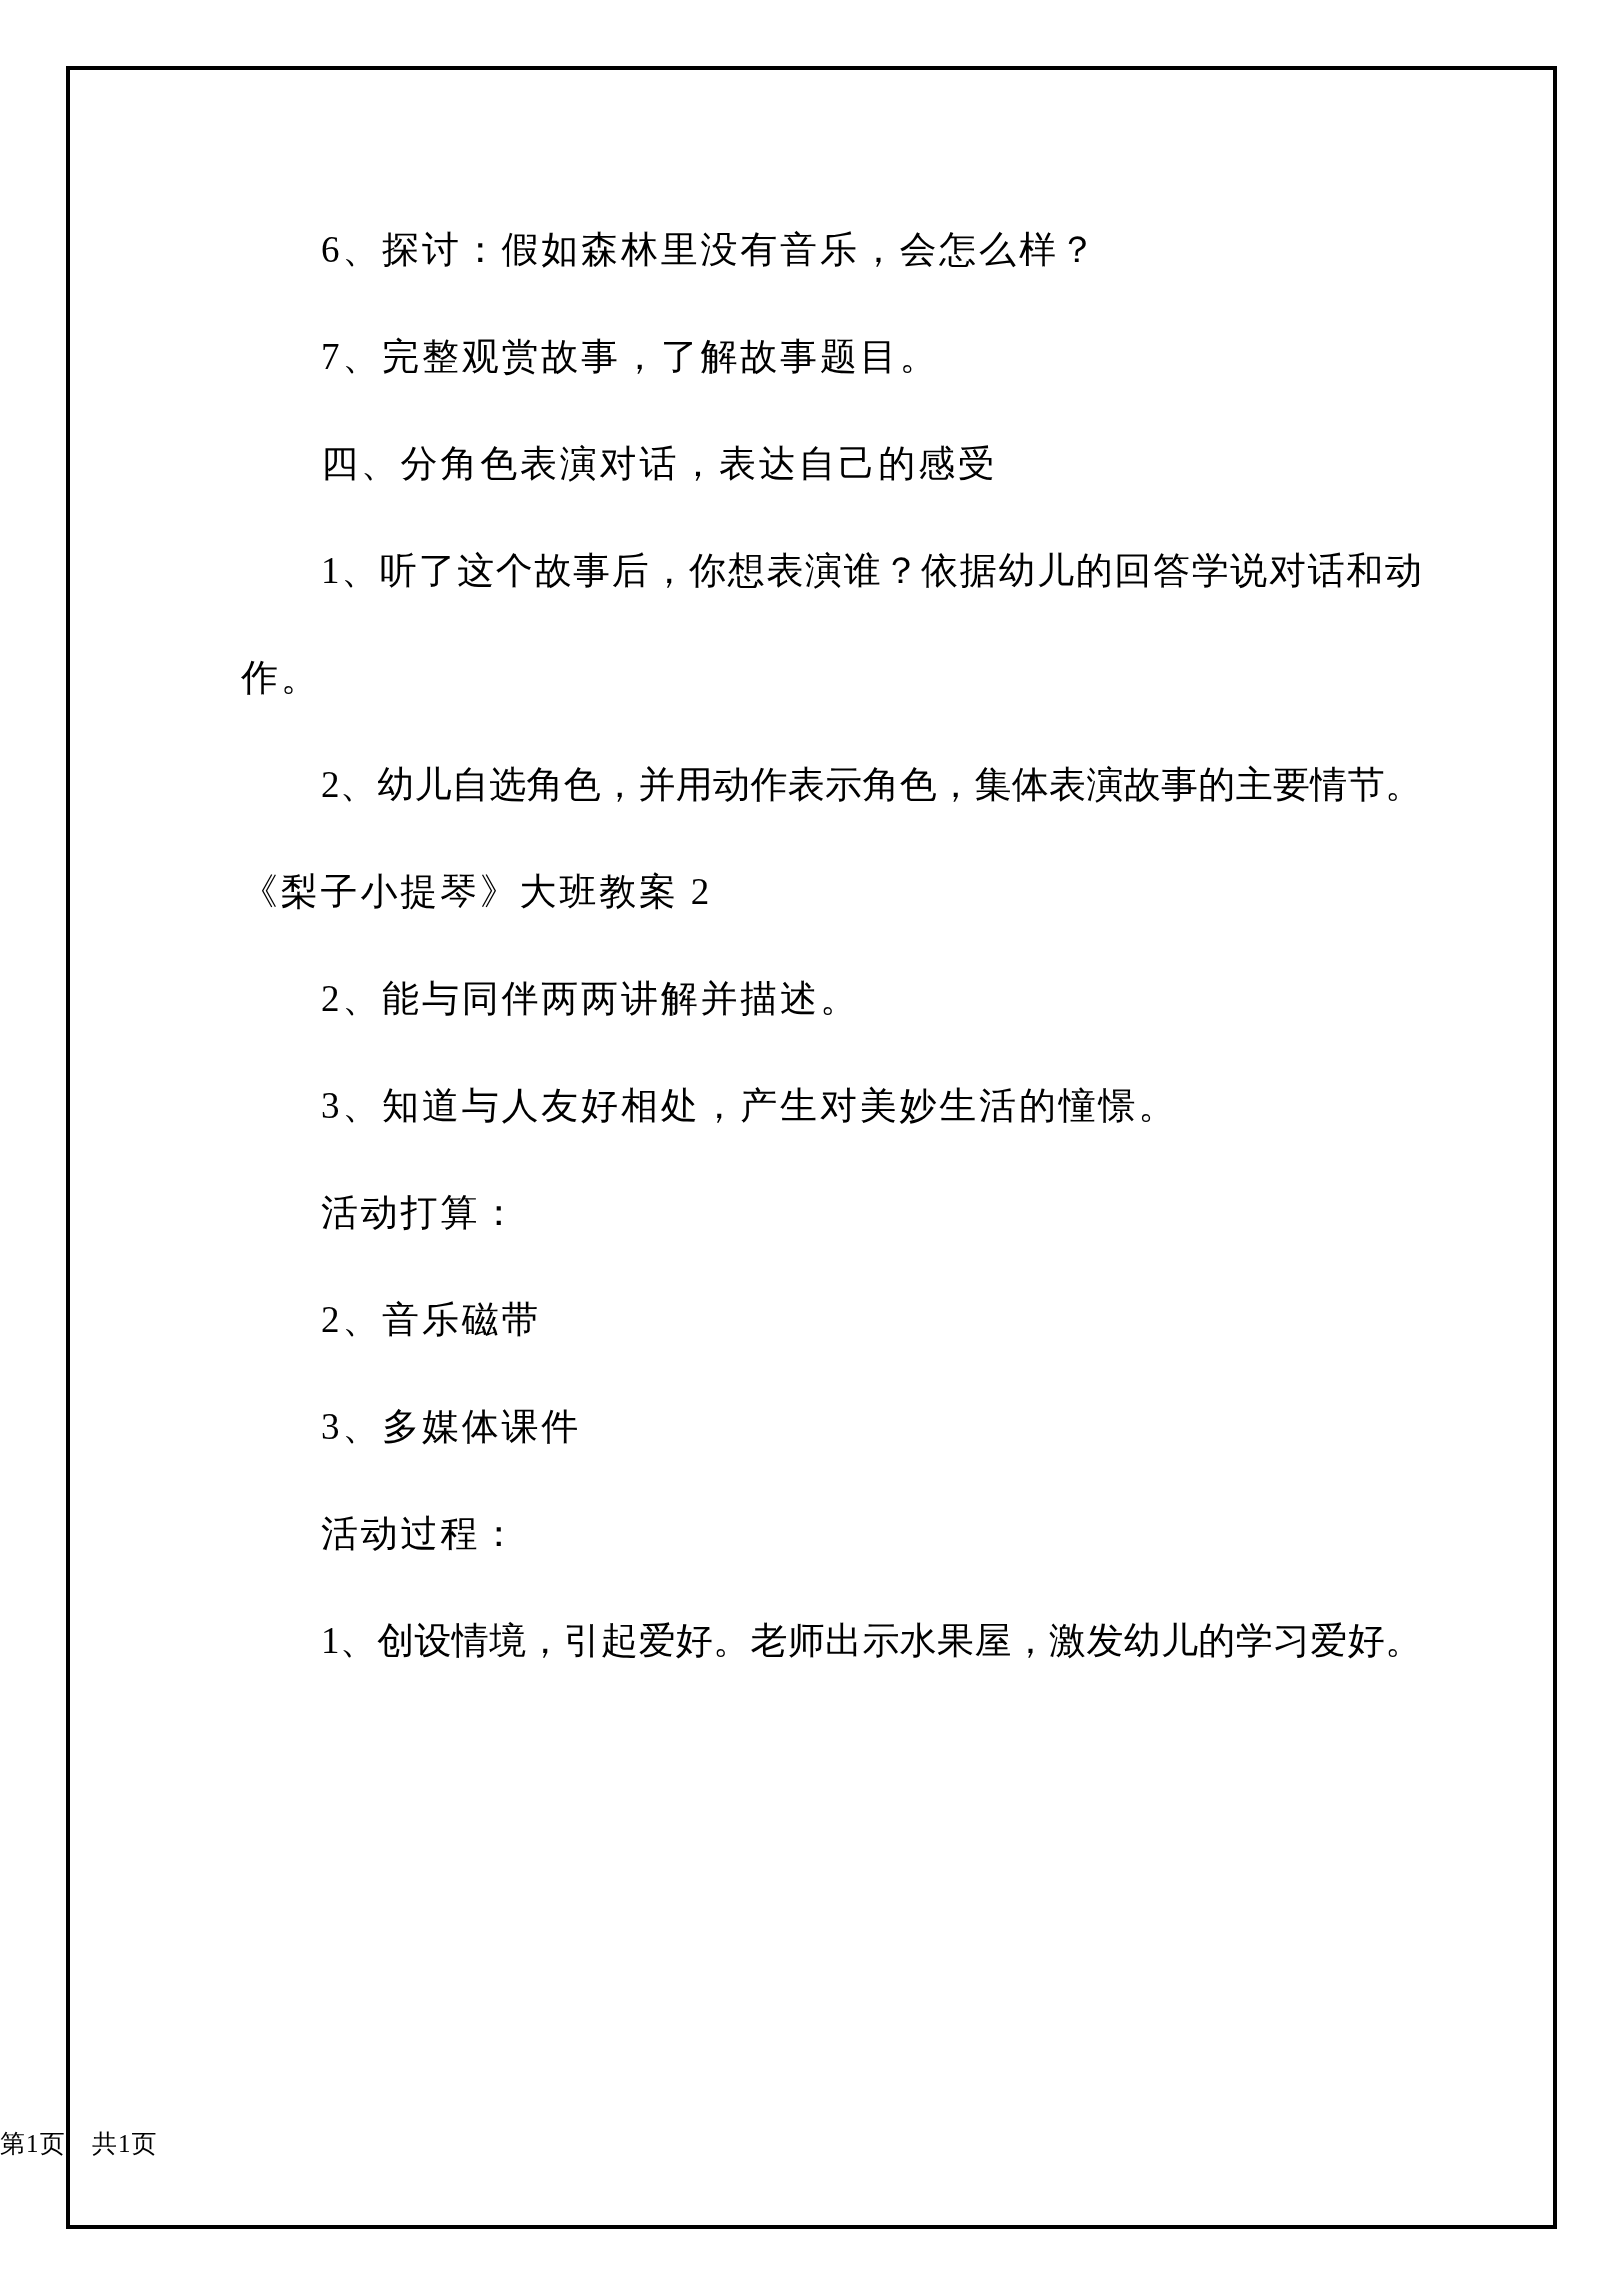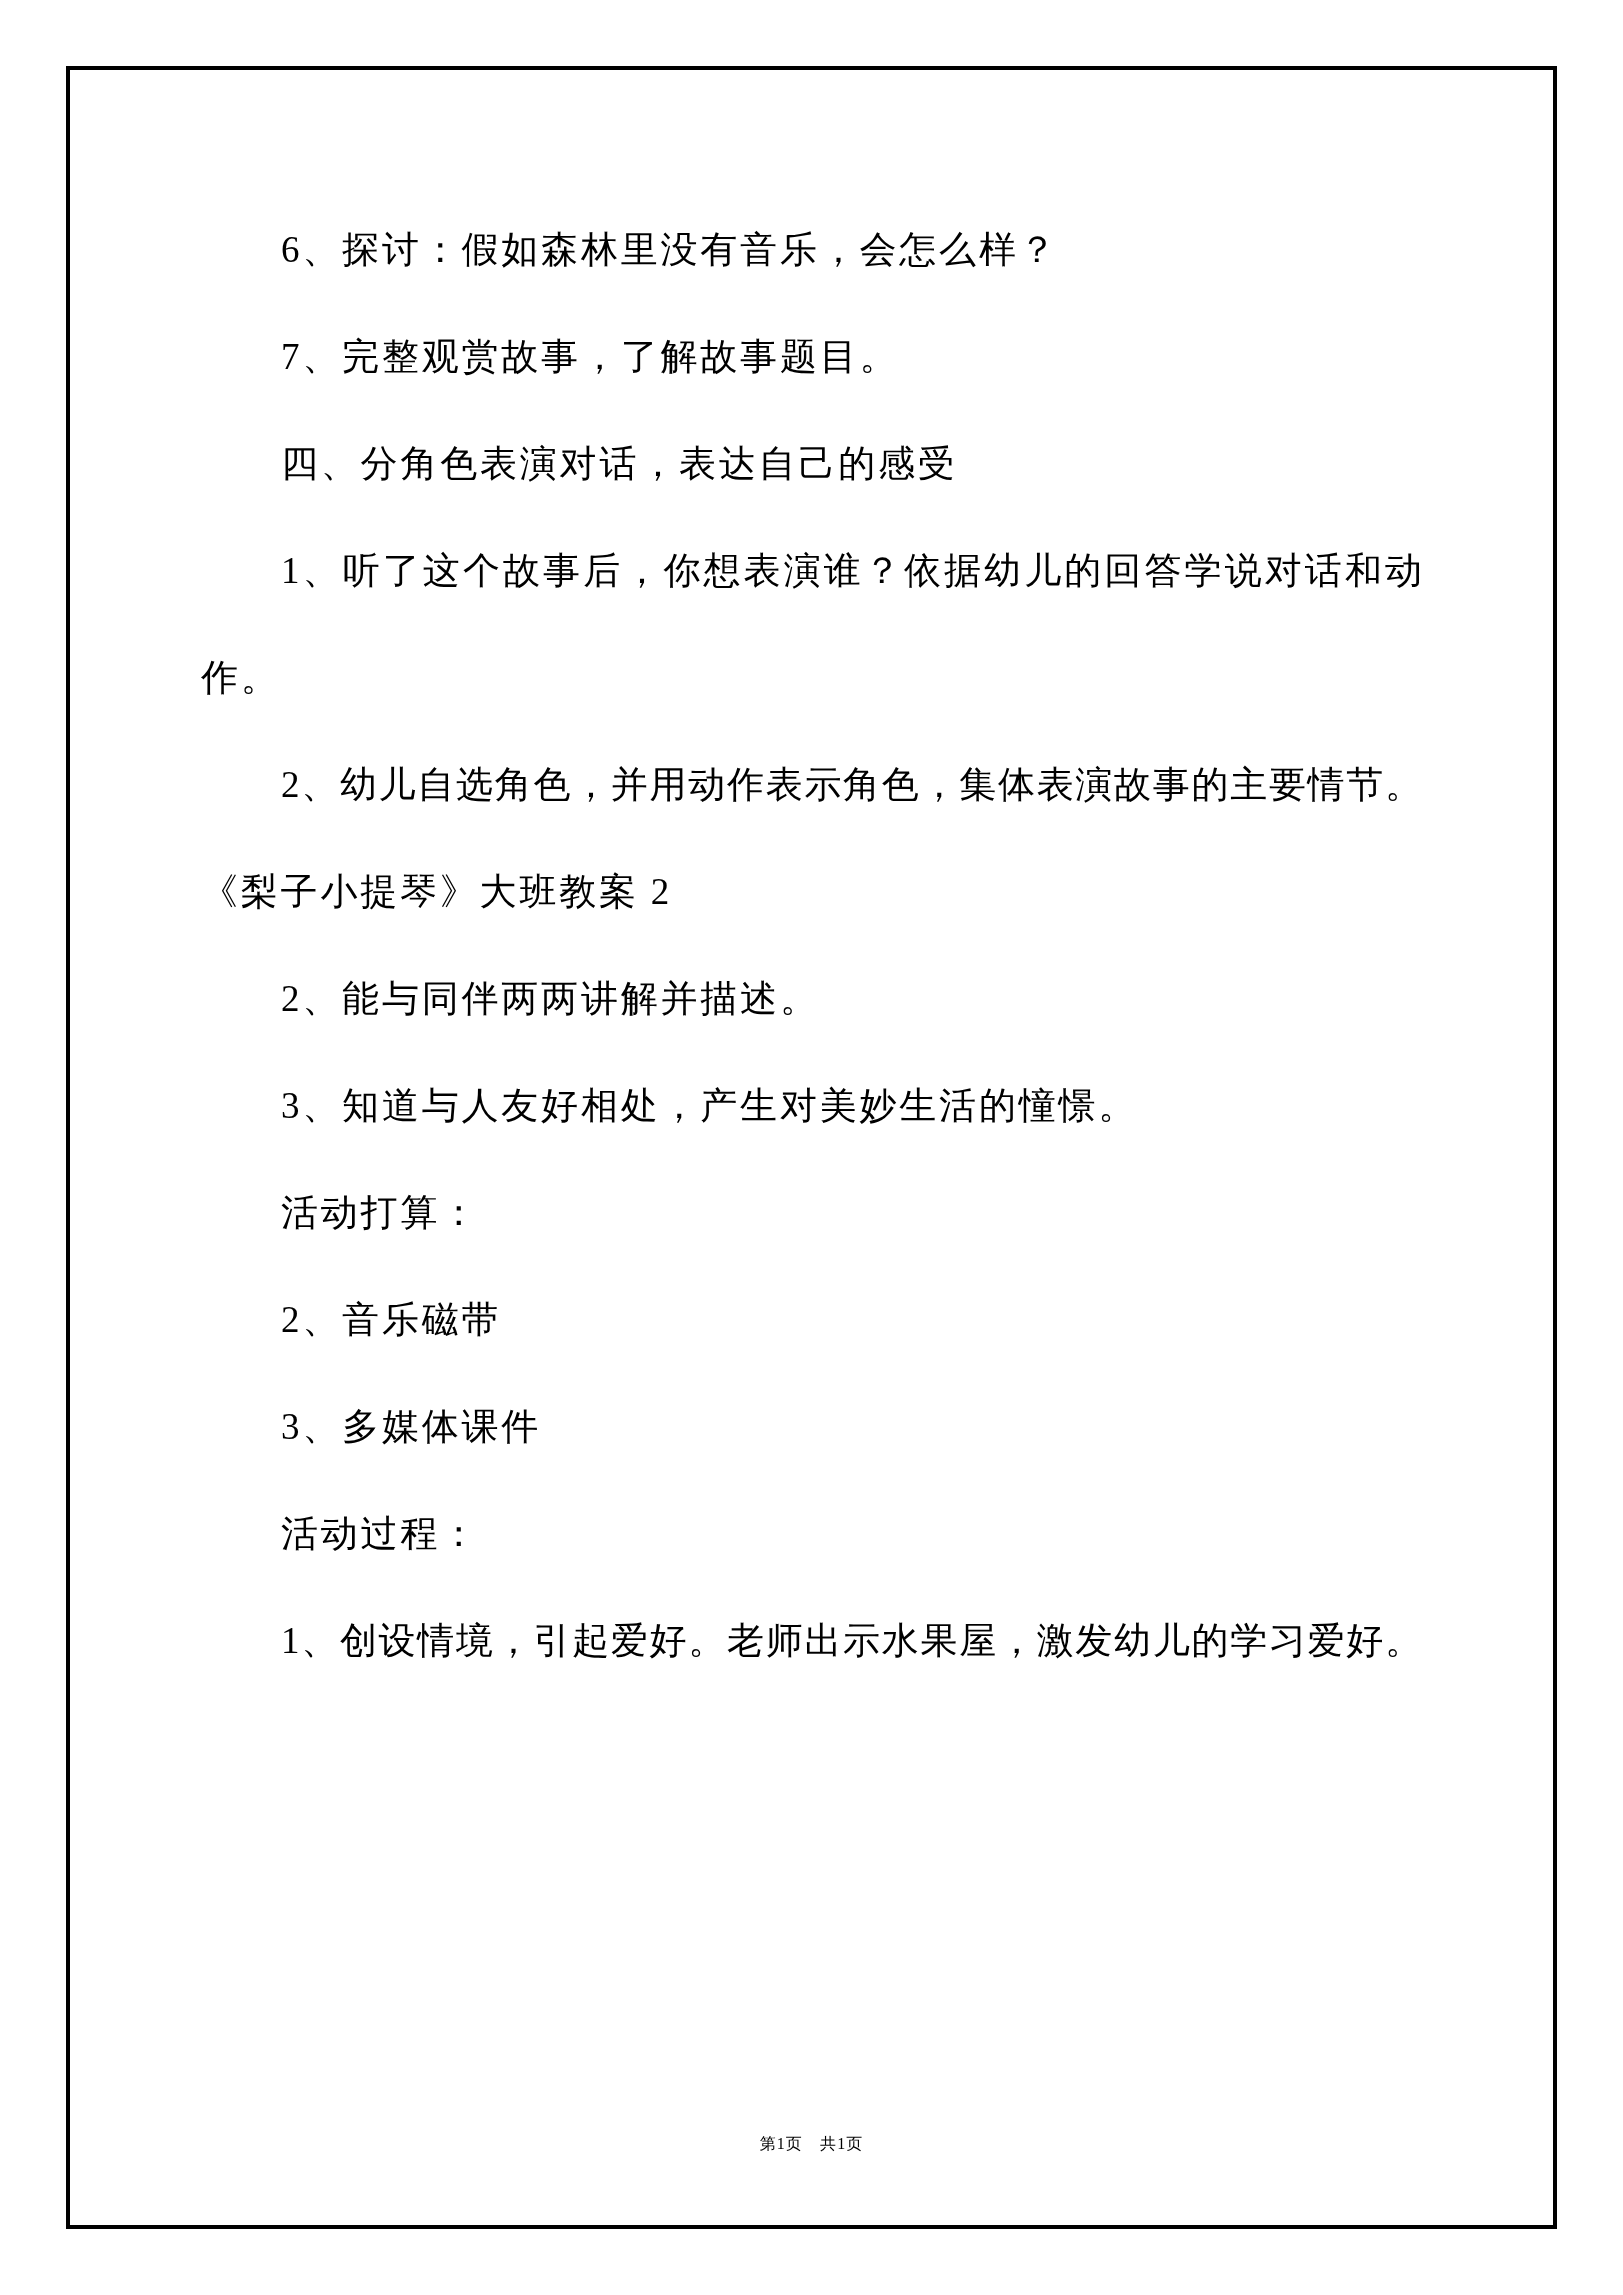--- a/index.html
+++ b/index.html
@@ -31,41 +31,42 @@
     top: 196px;
     width: 1221px;
   }
   .line {
     height: 107px;
     line-height: 107px;
     font-size: 37px;
     letter-spacing: 2.8px;
     white-space: nowrap;
     color: #000000;
+    margin-left: 40px;
   }
   .line.indent {
     text-indent: 80px;
   }
   .line.full {
     letter-spacing: 0;
     white-space: normal;
     text-align: justify;
     text-align-last: justify;
     overflow: hidden;
     max-height: 107px;
   }
   .footer {
     position: absolute;
     top: 2121px;
     left: 0;
     width: 100%;
     height: 45px;
     line-height: 45px;
-    text-align: center;
-    font-size: 16px;
+    text-align: left;
+    font-size: 25px;
     letter-spacing: 1.1px;
     color: #000000;
   }
 </style>
 </head>
 <body>
 
 <div class="page">
   <div class="frame"></div>
 

